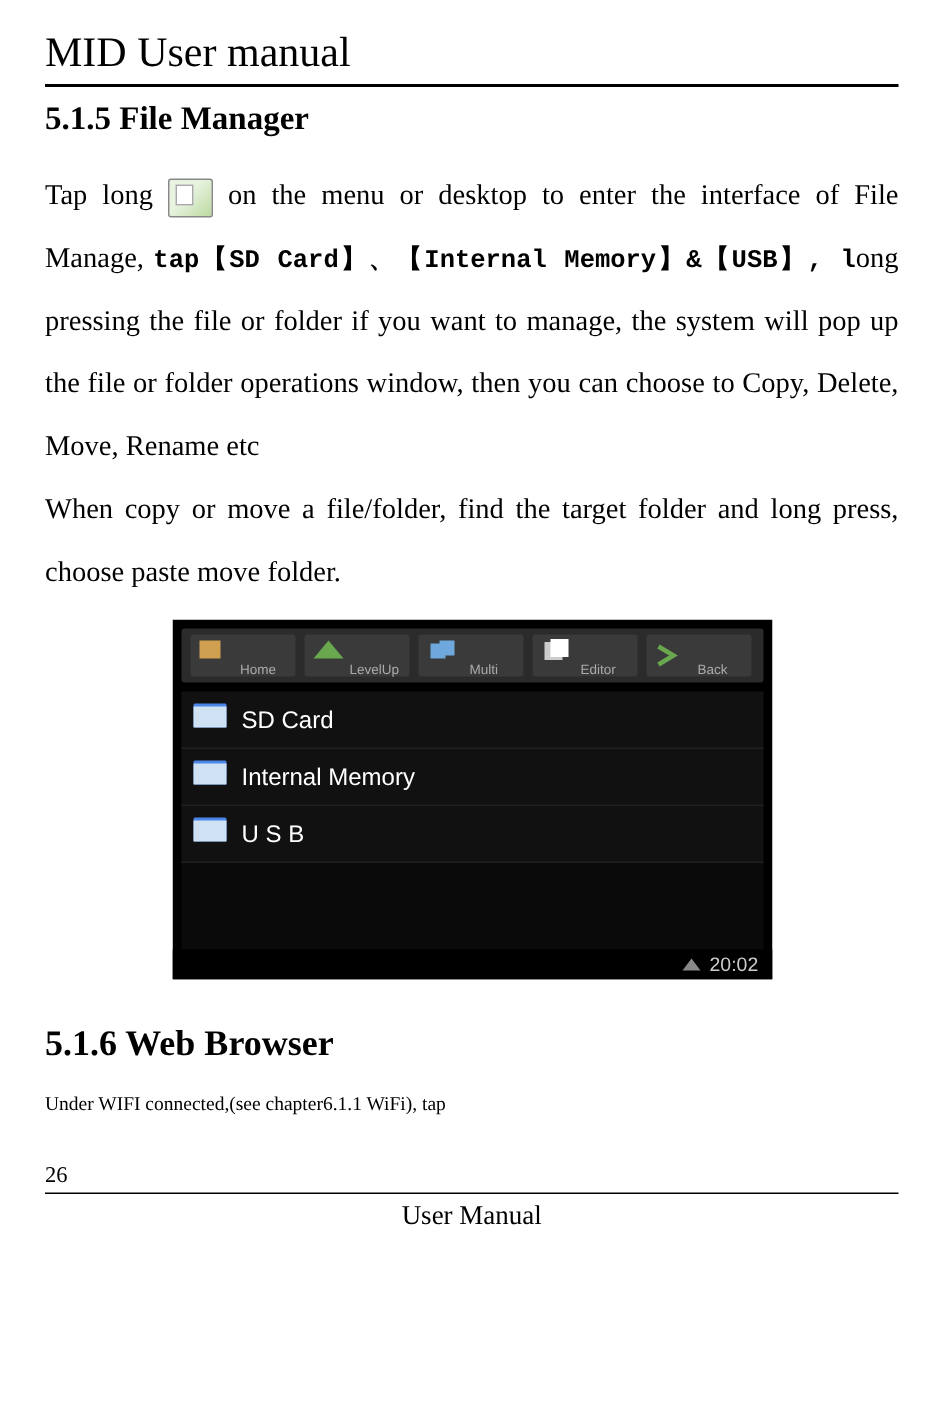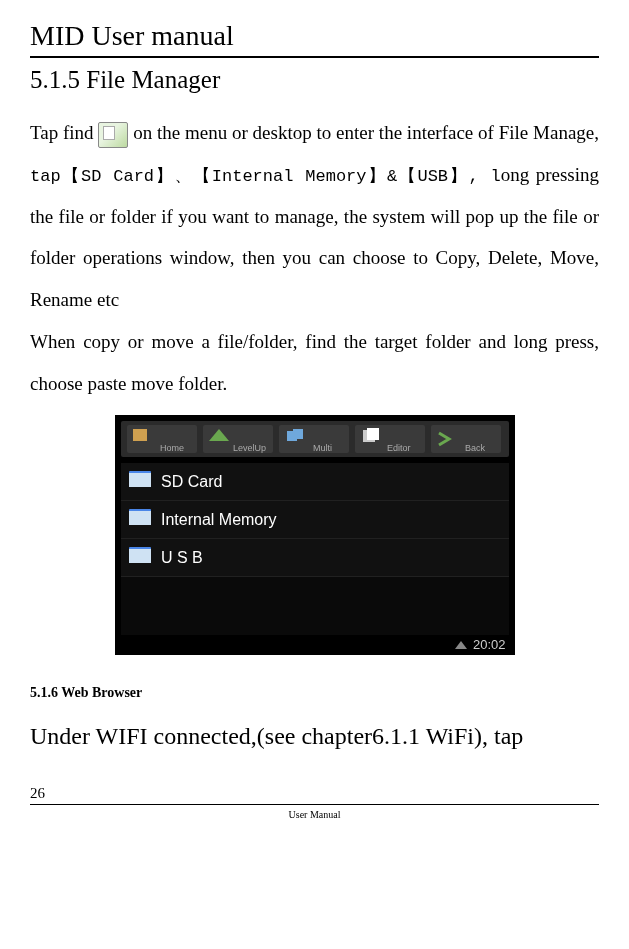--- a/index.html
+++ b/index.html
@@ -14,22 +14,22 @@
     font-size: 28px;
     font-weight: normal;
     margin: 0 0 4px 0;
   }
   .hr-top {
     border: none;
     border-top: 2px solid #000;
     margin: 0 0 8px 0;
   }
   .section-heading {
-    font-size: 25px;
-    font-weight: normal;
+    font-size: 22px;
+    font-weight: bold;
     margin: 8px 0 18px 0;
   }
   .body-text {
     font-size: 19px;
     line-height: 2.2;
     margin: 0;
     text-align: justify;
   }
   .inline-icon {
     display: inline-block;
@@ -47,61 +47,62 @@
     left: 4px;
     top: 3px;
     width: 10px;
     height: 12px;
     background: #fff;
     border: 1px solid #aaa;
   }
   .mono {
     font-family: "Courier New", monospace;
     font-size: 17px;
+    font-weight: bold;
   }
   .screenshot {
     display: block;
     margin: 10px auto 30px auto;
   }
   .section-heading-2 {
-    font-size: 14px;
+    font-size: 24px;
     font-weight: bold;
     margin: 0 0 2px 0;
   }
   .body-text-2 {
-    font-size: 24px;
+    font-size: 13px;
     line-height: 1.6;
     margin: 16px 0 30px 0;
     text-align: justify;
   }
   .page-num {
     font-size: 15px;
     margin: 0 10px 0 0;
   }
   .hr-bottom {
     border: none;
     border-top: 1.5px solid #000;
     margin: 2px 0 4px 0;
   }
   .footer-label {
     text-align: center;
-    font-size: 10px;
+    font-size: 18px;
     margin: 0;
   }
 </style>
 </head>
 <body>
 
 <h1 class="doc-title">MID User manual</h1>
 <hr class="hr-top">
 
 <h2 class="section-heading">5.1.5 File Manager</h2>
 
 <p class="body-text">
-  <span>Tap find </span>
+  <span>Tap long </span>
   <span class="inline-icon"></span>
   <span>on the menu or desktop to enter the interface of File Manage, </span>
   <span class="mono">tap【SD Card】、【Internal Memory】&amp;【USB】, l</span><span>ong pressing the file or folder if you want to manage, the system will pop up the file or folder operations window, then you can choose to Copy, Delete, Move, Rename etc</span>
 </p>
 
 <p class="body-text">When copy or move a file/folder, find the target folder and long press, choose paste move folder.</p>
 
 <svg class="screenshot" width="400" height="240" viewBox="0 0 400 240">
 
   <rect x="0" y="0" width="400" height="240" fill="#000"></rect>

